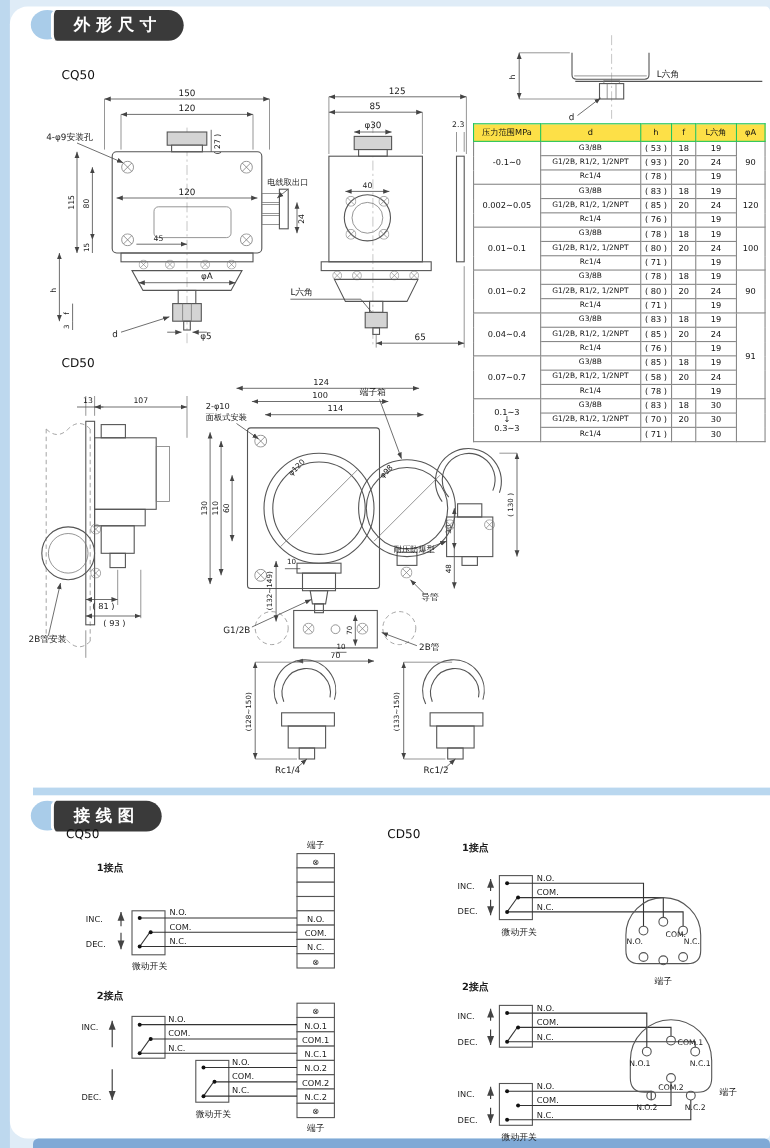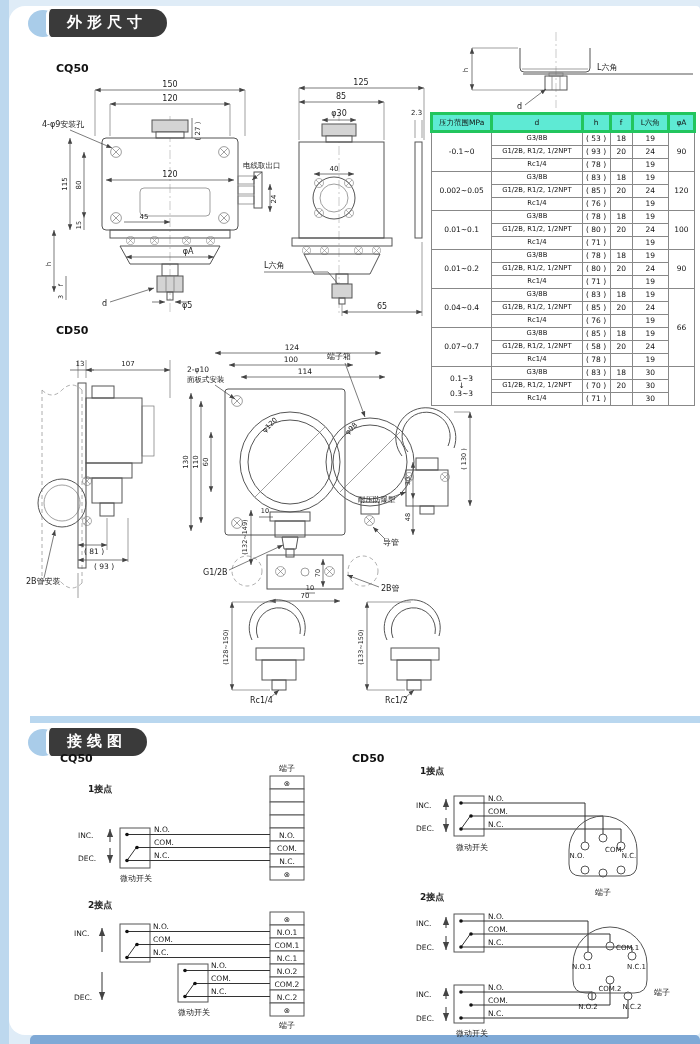--- a/index.html
+++ b/index.html
@@ -3,43 +3,43 @@
 <meta charset="utf-8">
 <style>
   html,body{margin:0;padding:0}
   body{width:700px;height:1044px;position:relative;background:#dfecf7;
        font-family:"DejaVu Sans","Liberation Sans",sans-serif;overflow:hidden}
   .left-strip{position:absolute;left:0;top:0;bottom:0;width:9px;background:#bdd8ee}
   .page-bg{position:absolute;left:9px;right:0;top:6px;height:1029px;background:#fff;
            border-radius:16px 4px 4px 16px}
   .sep-band{position:absolute;left:30px;right:0;top:716px;height:7px;background:#b9d7ef}
   .bottom-bar{position:absolute;left:30px;right:0;bottom:0;height:9px;background:#7fa9d6;border-radius:5px 5px 0 0}
-  .sec-head{position:absolute;display:flex;align-items:center}
+  .sec-head{position:absolute;display:flex;}
   .sec-head .dot{width:30px;height:27px;border-radius:50%;background:#a9cce9;margin-right:-12px}
   .sec-head .cap{position:relative;background:#3a3a3a;color:#fff;font-weight:bold;font-size:15px;
       letter-spacing:5px;padding:4px 20px 5px 18px;border-radius:6px 15px 15px 6px;border-left:3px solid #fff}
-  .model{position:absolute;font-weight:bold;font-size:11px;color:#111}
+  .model{position:absolute;font-weight:normal;font-size:11px;color:#111}
   svg{position:absolute;overflow:visible}
   svg text{fill:#1a1a1a;font-size:8px;font-family:"DejaVu Sans","Liberation Sans",sans-serif}
   .t75{font-size:7.5px}.t7{font-size:7px}.t65{font-size:6.5px}
   .hd{font-size:9px;font-weight:bold}
   .ln{stroke:#555;stroke-width:1;fill:none}
   .thin{stroke:#777;stroke-width:.7;fill:none}
   .dim{stroke:#444;stroke-width:.7;fill:none}
   .dsh{stroke:#999;stroke-width:.8;fill:none;stroke-dasharray:4 3}
   .cl{stroke:#aaa;stroke-width:.6;fill:none;stroke-dasharray:9 3 2 3}
   .fg{fill:#d4d4d4;stroke:#555;stroke-width:1}
   .fw{fill:#fff;stroke:#555;stroke-width:1}
   .wire{stroke:#333;stroke-width:1;fill:none}
   .dot{fill:#111}
   .cell{fill:#fff;stroke:#555;stroke-width:1}
   
   #dim-table{position:absolute;left:430px;top:112px;width:266px;border-collapse:collapse;
      font-size:7.5px;color:#111;table-layout:fixed}
-  #dim-table th{border:3px solid #22c55e;background:#5eead4;font-weight:normal;height:15px;padding:0}
+  #dim-table th{border:1px solid #22c55e;background:#fde047;font-weight:normal;height:15px;padding:0}
   #dim-table td{border:1px solid #888;text-align:center;height:12px;padding:0 1px;line-height:1.05}
   #dim-table{border:1.5px solid #333}
   #dim-table tr.grp td{border-top:1.4px solid #444}
   #dim-table td.dcol{font-size:6.8px}
   #dim-table td.rng div{line-height:1.0}
 </style>
 </head>
 <body>
 
 <div class="left-strip"></div>
@@ -311,21 +311,21 @@
         <td>19</td>
       </tr>
       <tr class="grp">
         <td rowspan="3" class="rng">
           <div>0.04~0.4</div>
         </td>
         <td class="dcol">G3/8B</td>
         <td>( 83 )</td>
         <td>18</td>
         <td>19</td>
-        <td rowspan="6">66</td>
+        <td rowspan="6">91</td>
       </tr>
       <tr>
         <td class="dcol">G1/2B, R1/2, 1/2NPT</td>
         <td>( 85 )</td>
         <td>20</td>
         <td>24</td>
       </tr>
       <tr>
         <td class="dcol">Rc1/4</td>
         <td>( 76 )</td>

